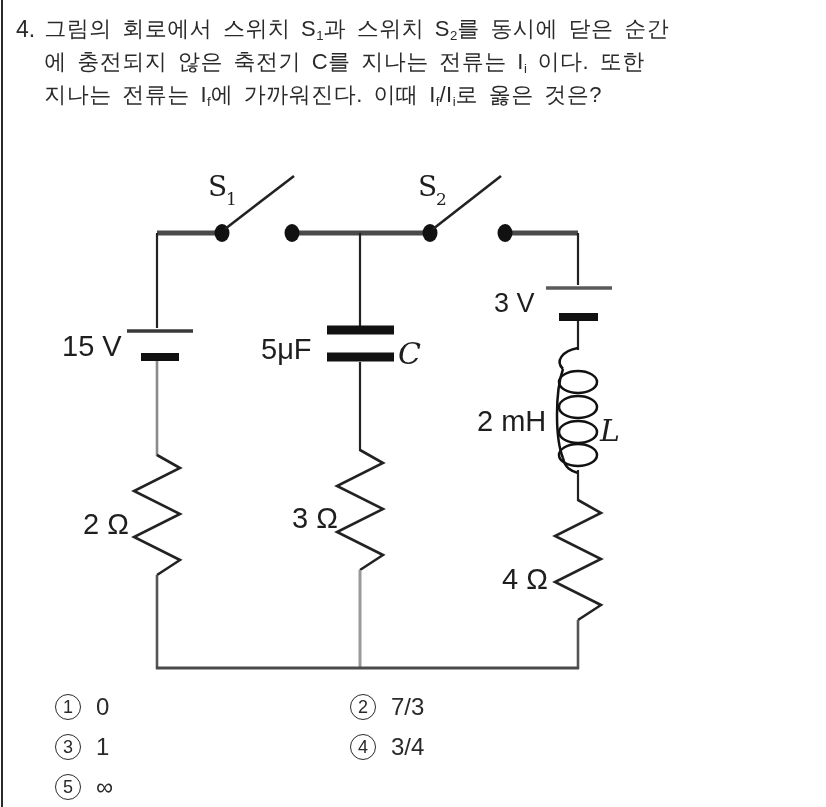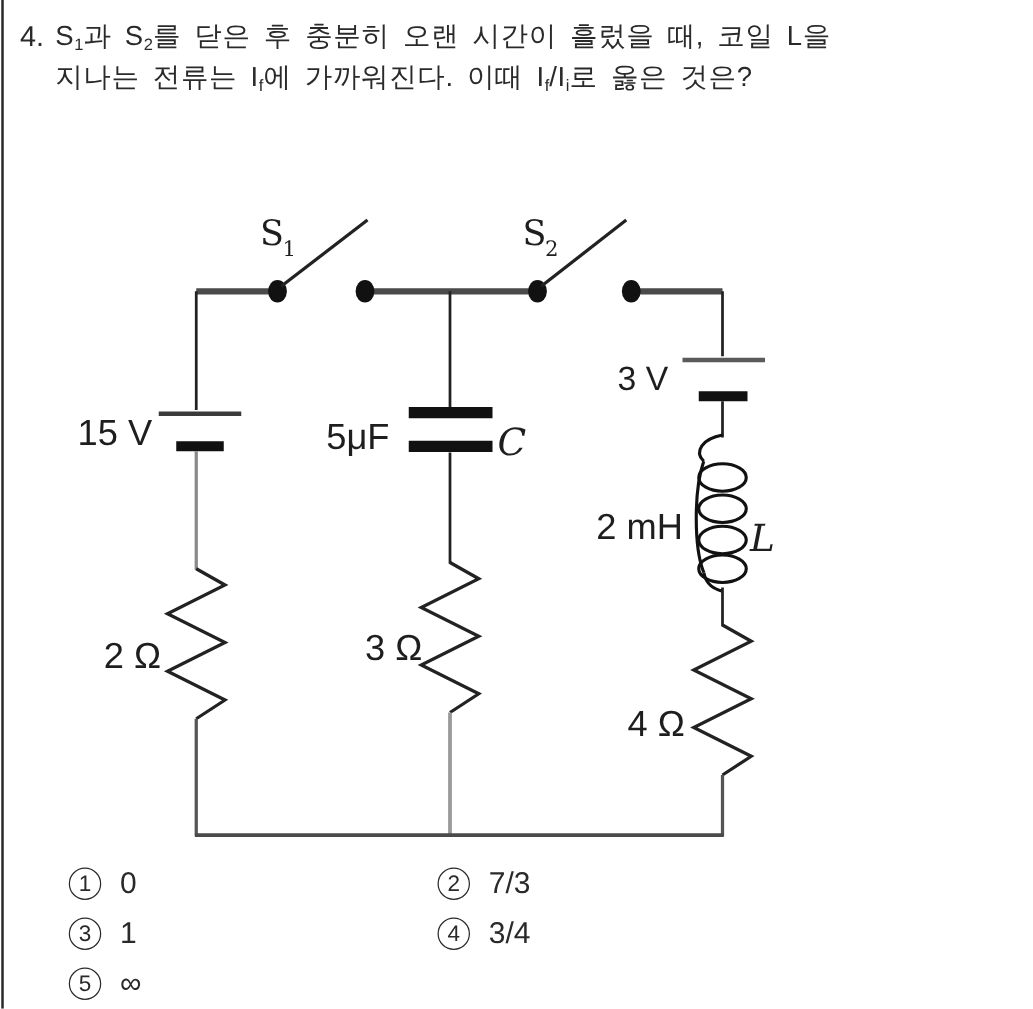--- a/index.html
+++ b/index.html
@@ -29,21 +29,22 @@
   .lbl-serif{font-family:"DejaVu Serif","Liberation Serif",serif;}
 </style>
 </head>
 <body>
 
 <div class="page-border"></div>
 
 <div class="question">
   <div class="qnum">4.</div>
   <div class="qtext">
-    <div class="qline"><span>S</span><span class="sub">1</span><span>과 S</span><span class="sub">2</span><span>를 닫은 후 충분히 오랜 시간이 흘렀을 때, 코일 L을</span></div>
+    <div class="qline"><span>그림의 회로에서 스위치 S</span><span class="sub">1</span><span>과 스위치 S</span><span class="sub">2</span><span>를 동시에 닫은 순간</span></div>
+    <div class="qline"><span>에 충전되지 않은 축전기 C를 지나는 전류는 I</span><span class="sub">i</span><span> 이다. 또한</span></div>
     <div class="qline"><span>지나는 전류는 I</span><span class="sub">f</span><span>에 가까워진다. 이때 I</span><span class="sub">f</span><span>/I</span><span class="sub">i</span><span>로 옳은 것은?</span></div>
   </div>
 </div>
 
 <svg class="circuit-svg" width="826" height="532" viewBox="0 150 826 532" xmlns="http://www.w3.org/2000/svg">
 
   <g stroke="#4a4a4a" stroke-width="5" fill="none">
     <path d="M157,233 H222"></path>
     <path d="M292,233 H430"></path>
     <path d="M505,233 H578"></path>

